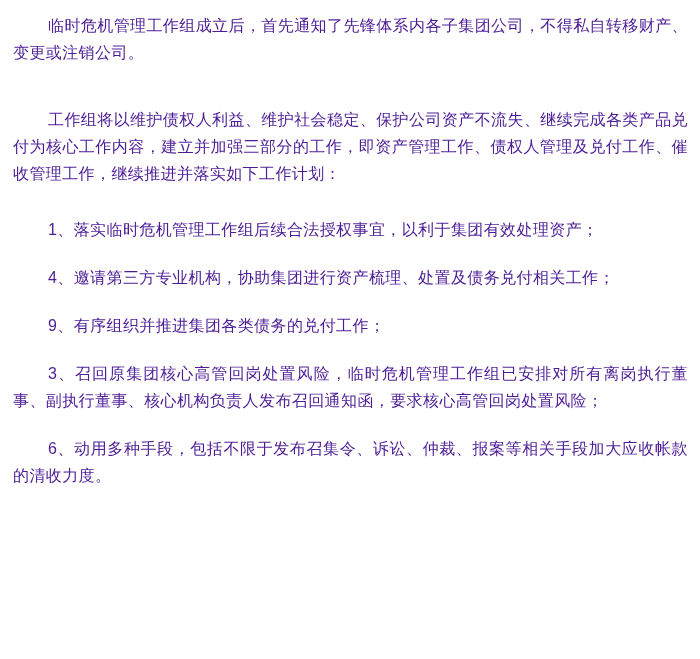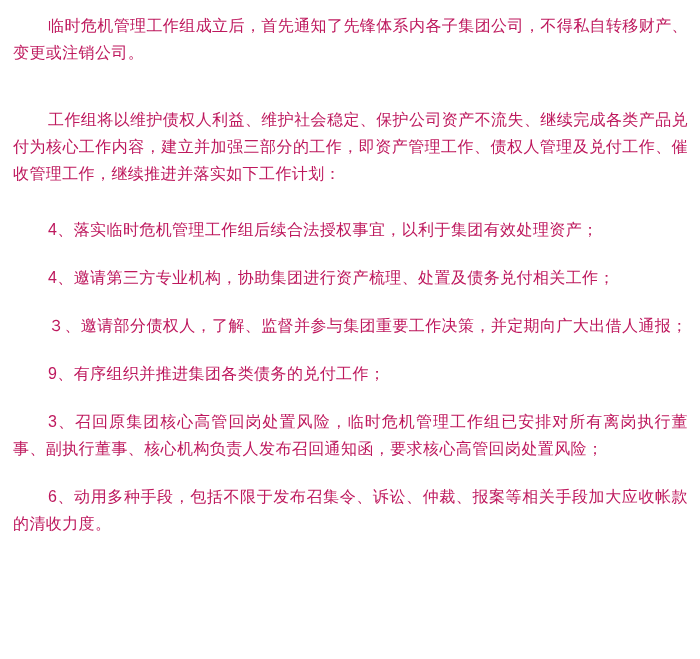--- a/index.html
+++ b/index.html
@@ -13,46 +13,45 @@
     overflow: hidden;
   }
   .article {
     box-sizing: border-box;
     width: 700px;
     padding: 12px 12px 0 13px;
     font-family: "Liberation Sans", "DejaVu Sans", sans-serif;
     font-size: 16px;
     line-height: 27px;
     letter-spacing: 0.4px;
-    color: #be185d;
+    color: #4c1d95;
     text-align: justify;
     text-justify: inter-ideograph;
   }
   .article p {
     margin: 0;
     text-indent: 35px;
   }
   p.lead-1 { margin-bottom: 40px; }
   p.lead-2 { margin-bottom: 29px; }
   p.plan-item { margin-bottom: 21px; }
   p.plan-item:last-child { margin-bottom: 0; }
 </style>
 </head>
 <body>
 
 <div class="article">
   <p class="lead-1">临时危机管理工作组成立后，首先通知了先锋体系内各子集团公司，不得私自转移财产、变更或注销公司。</p>
 
   <p class="lead-2">工作组将以维护债权人利益、维护社会稳定、保护公司资产不流失、继续完成各类产品兑付为核心工作内容，建立并加强三部分的工作，即资产管理工作、债权人管理及兑付工作、催收管理工作，继续推进并落实如下工作计划：</p>
 
-  <p class="plan-item">4、落实临时危机管理工作组后续合法授权事宜，以利于集团有效处理资产；</p>
+  <p class="plan-item">1、落实临时危机管理工作组后续合法授权事宜，以利于集团有效处理资产；</p>
 
   <p class="plan-item">4、邀请第三方专业机构，协助集团进行资产梳理、处置及债务兑付相关工作；</p>
 
-  <p class="plan-item">３、邀请部分债权人，了解、监督并参与集团重要工作决策，并定期向广大出借人通报；</p>
 
 
   <p class="plan-item">9、有序组织并推进集团各类债务的兑付工作；</p>
 
 
   <p class="plan-item">3、召回原集团核心高管回岗处置风险，临时危机管理工作组已安排对所有离岗执行董事、副执行董事、核心机构负责人发布召回通知函，要求核心高管回岗处置风险；</p>
 
   <p class="plan-item">6、动用多种手段，包括不限于发布召集令、诉讼、仲裁、报案等相关手段加大应收帐款的清收力度。</p>
 </div>
 

